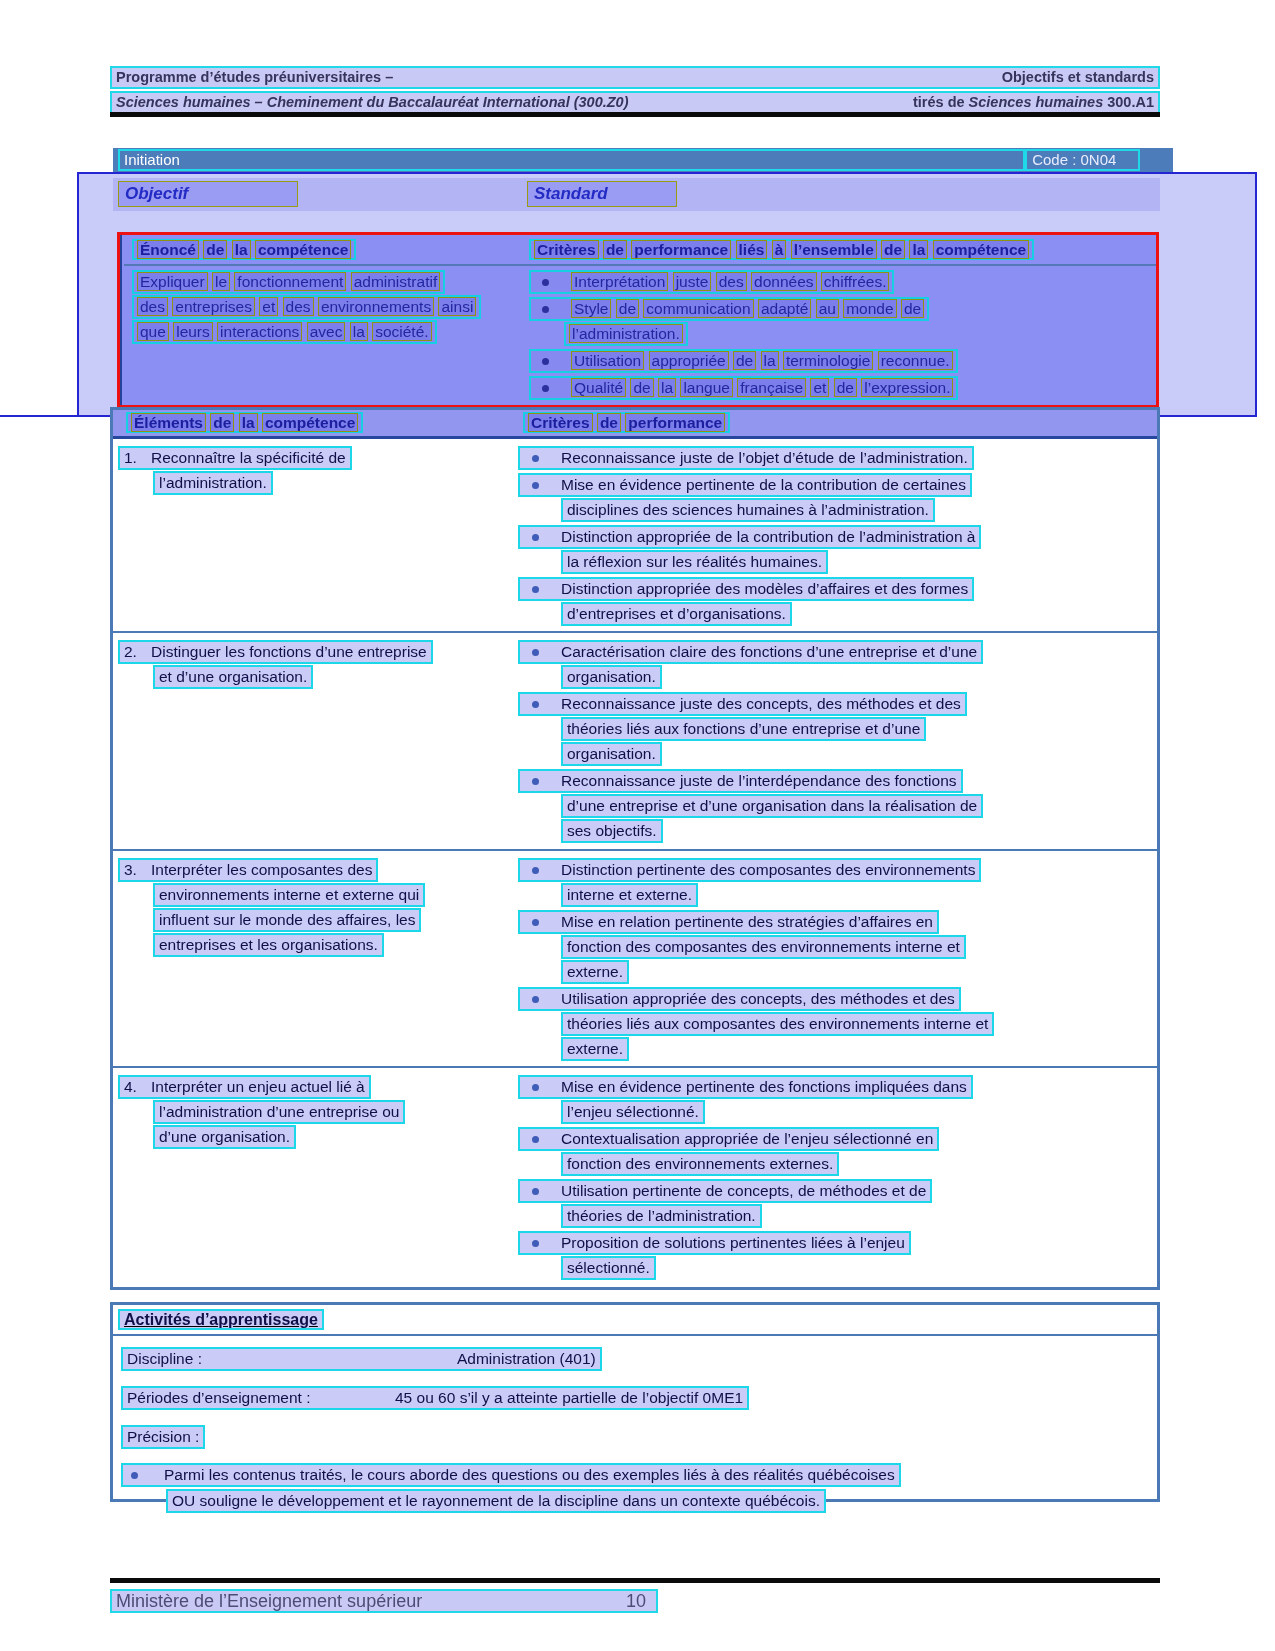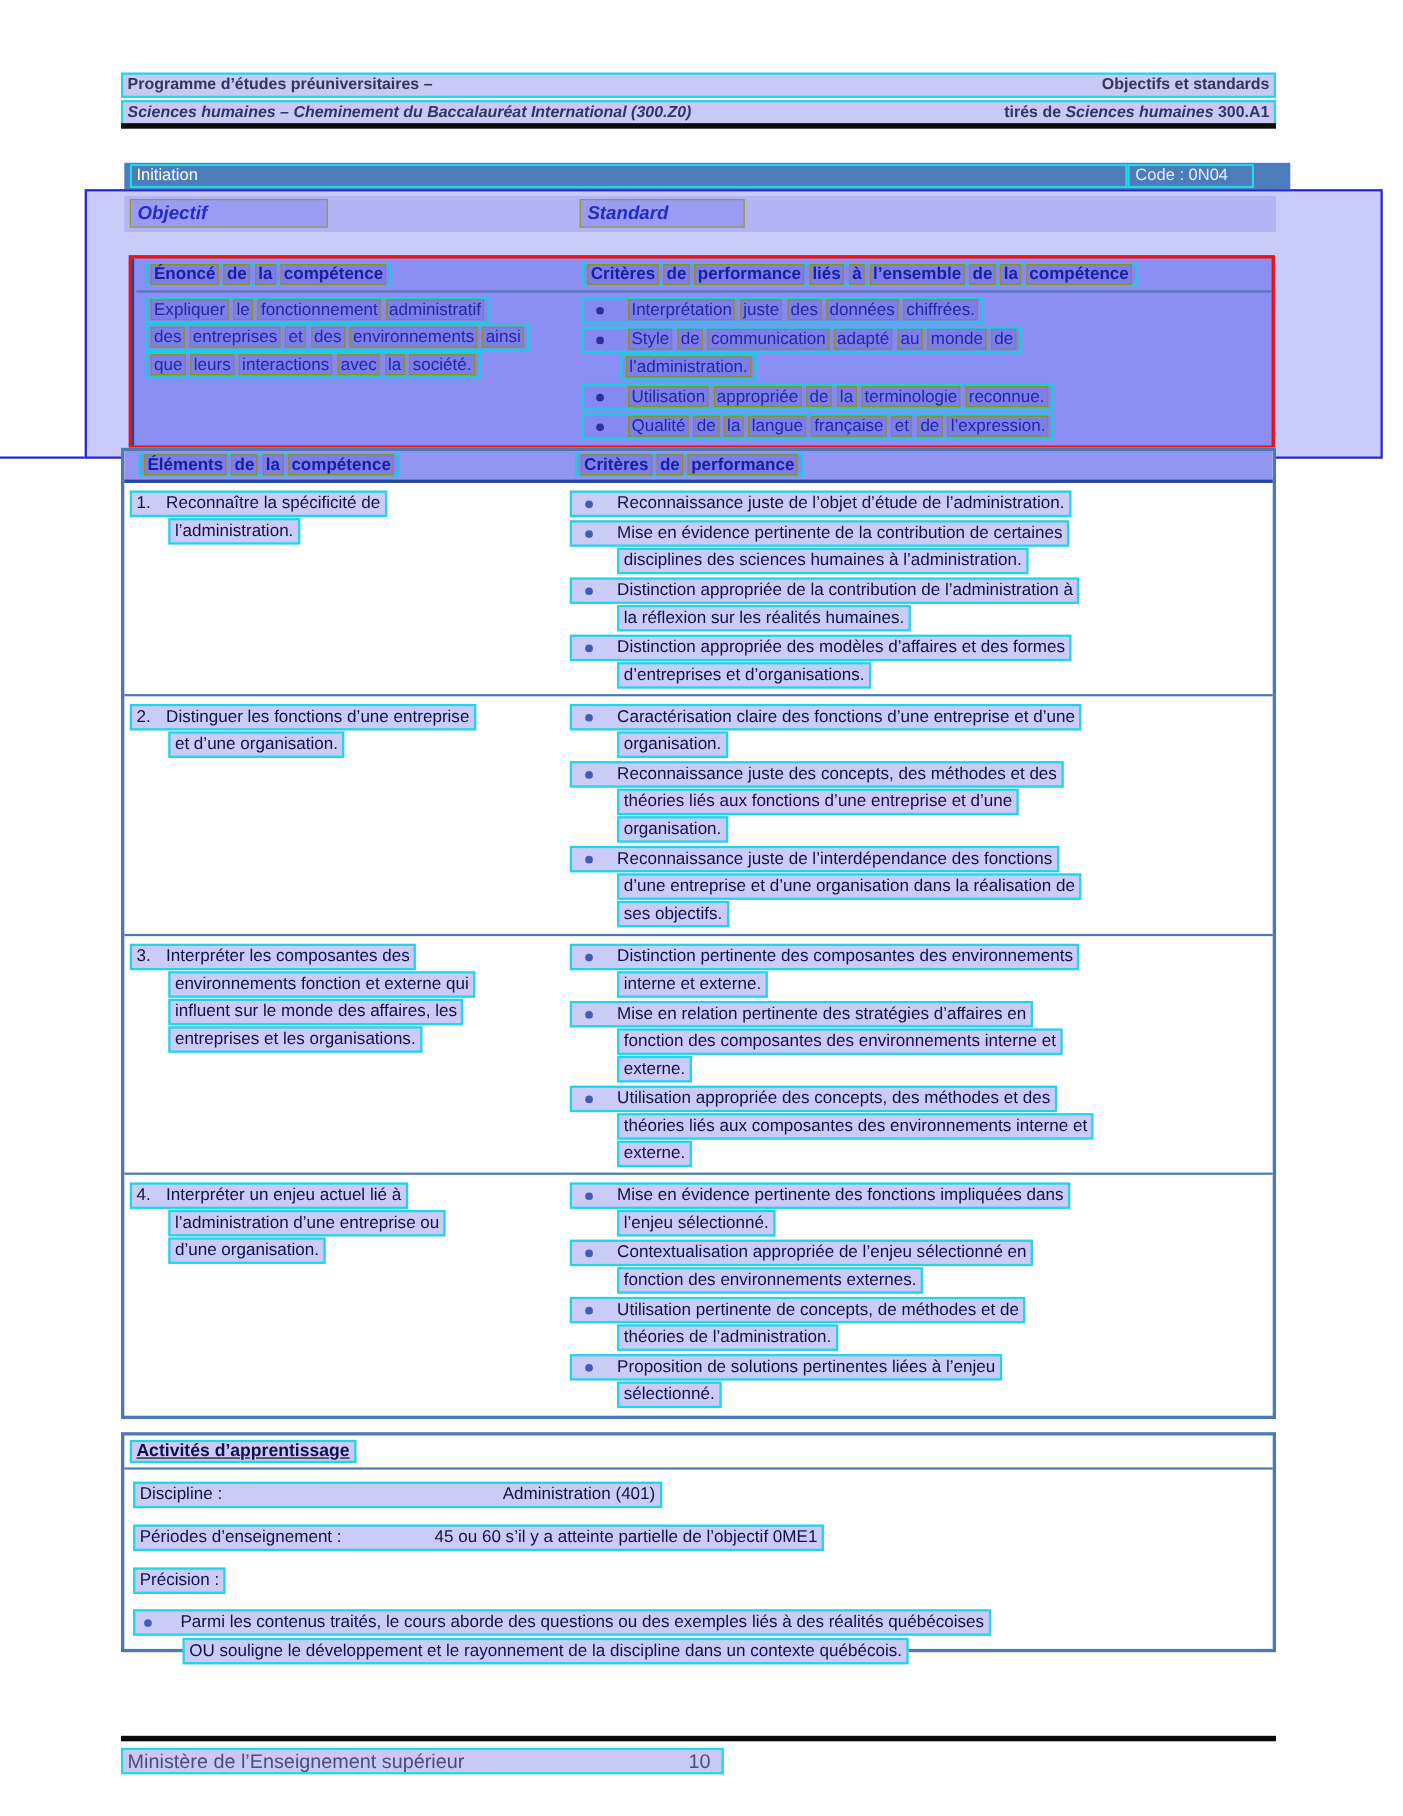--- a/index.html
+++ b/index.html
@@ -224,21 +224,21 @@
               <div class="bl cont">ses objectifs.</div>
             </div>
           </div>
         </div>
         <div class="t-row">
           <div class="col-l">
             <div class="bl first">
               <span class="num">3.</span>
               <span>Interpréter les composantes des</span>
             </div>
-            <div class="bl cont">environnements fonction et externe qui</div>
+            <div class="bl cont">environnements interne et externe qui</div>
             <div class="bl cont">influent sur le monde des affaires, les</div>
             <div class="bl cont">entreprises et les organisations.</div>
           </div>
           <div class="col-r">
             <div class="bullet-group">
               <div class="bl first">
                 <span class="dot"></span>
                 <span>Distinction pertinente des composantes des environnements</span>
               </div>
               <div class="bl cont">interne et externe.</div>

